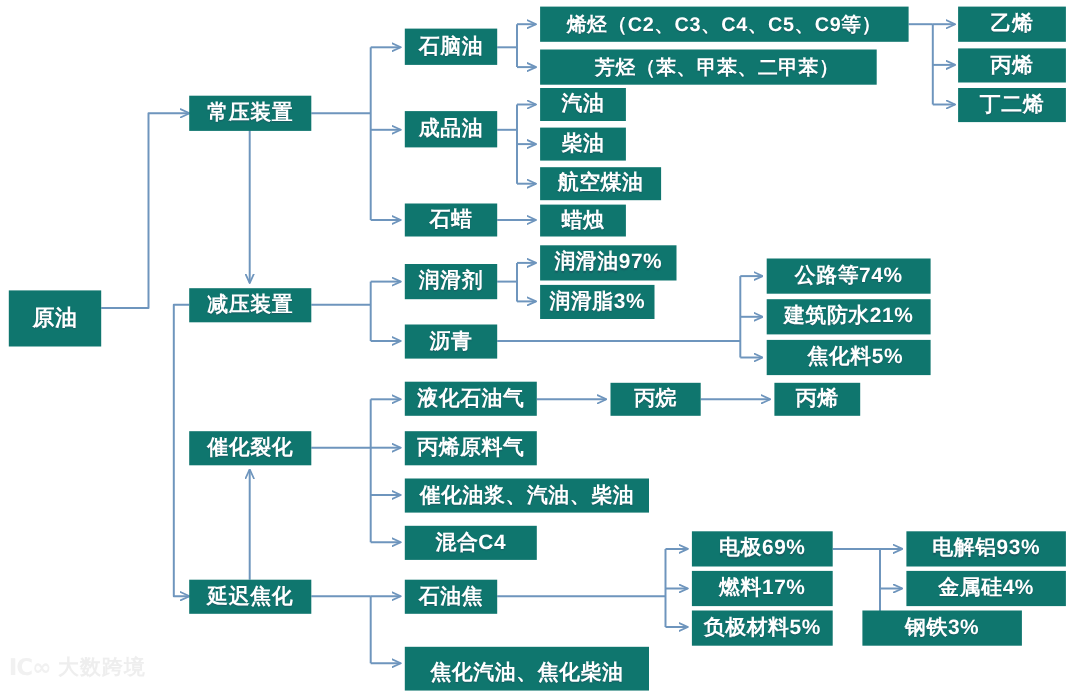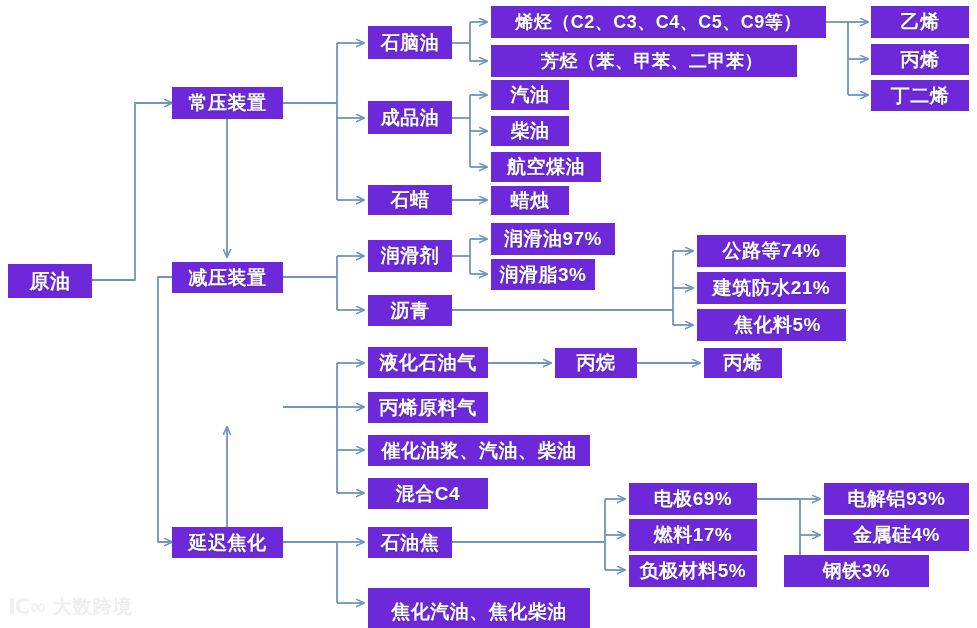--- a/index.html
+++ b/index.html
@@ -18,21 +18,21 @@
   #wires {
     position: absolute;
     left: 0; top: 0;
     width: 977px;
     height: 628px;
     pointer-events: none;
   }
   .node {
     position: absolute;
     box-sizing: border-box;
-    background: #6d28d9;
+    background: #0f766e;
     color: #ffffff;
     font-weight: bold;
     display: flex;
     align-items: center;
     justify-content: center;
     text-align: center;
     letter-spacing: 0.5px;
     text-shadow: 0 1px 1px rgba(40,60,85,0.45);
     line-height: 1.05;
     white-space: nowrap;
@@ -146,26 +146,27 @@
       <path d="M605,570 L625,570" marker-end="url(#arw)"></path>
 
       <path d="M757,499 L800,499"></path>
       <path d="M800,499 L800,570"></path>
       <path d="M800,499 L820,499" marker-end="url(#arw)"></path>
       <path d="M800,535 L820,535" marker-end="url(#arw)"></path>
       <path d="M800,570 L820,570" marker-end="url(#arw)"></path>
     </g>
   </svg>
 
-  <div class="node" style="left:8px;  top:264px; width:84px;  height:34px; font-size:20px;">原油</div>
+  <div class="node" style="left:8px;  top:264px; width:84px;  height:51px; font-size:20px;">原油</div>
 
   <div class="node" style="left:172px; top:87px;  width:111px; height:32px; font-size:19px;">常压装置</div>
 
   <div class="node" style="left:172px; top:262px; width:111px; height:31px; font-size:19px;">减压装置</div>
 
+  <div class="node" style="left:172px; top:392px; width:111px; height:31px; font-size:19px;">催化裂化</div>
 
   <div class="node" style="left:172px; top:527px; width:111px; height:31px; font-size:19px;">延迟焦化</div>
 
   <div class="node" style="left:368px; top:26px;  width:84px;  height:33px; font-size:19px;">石脑油</div>
 
   <div class="node" style="left:368px; top:101px; width:84px;  height:33px; font-size:19px;">成品油</div>
 
   <div class="node" style="left:368px; top:185px; width:84px;  height:30px; font-size:19px;">石蜡</div>
 
   <div class="node" style="left:368px; top:240px; width:84px;  height:32px; font-size:19px;">润滑剂</div>

